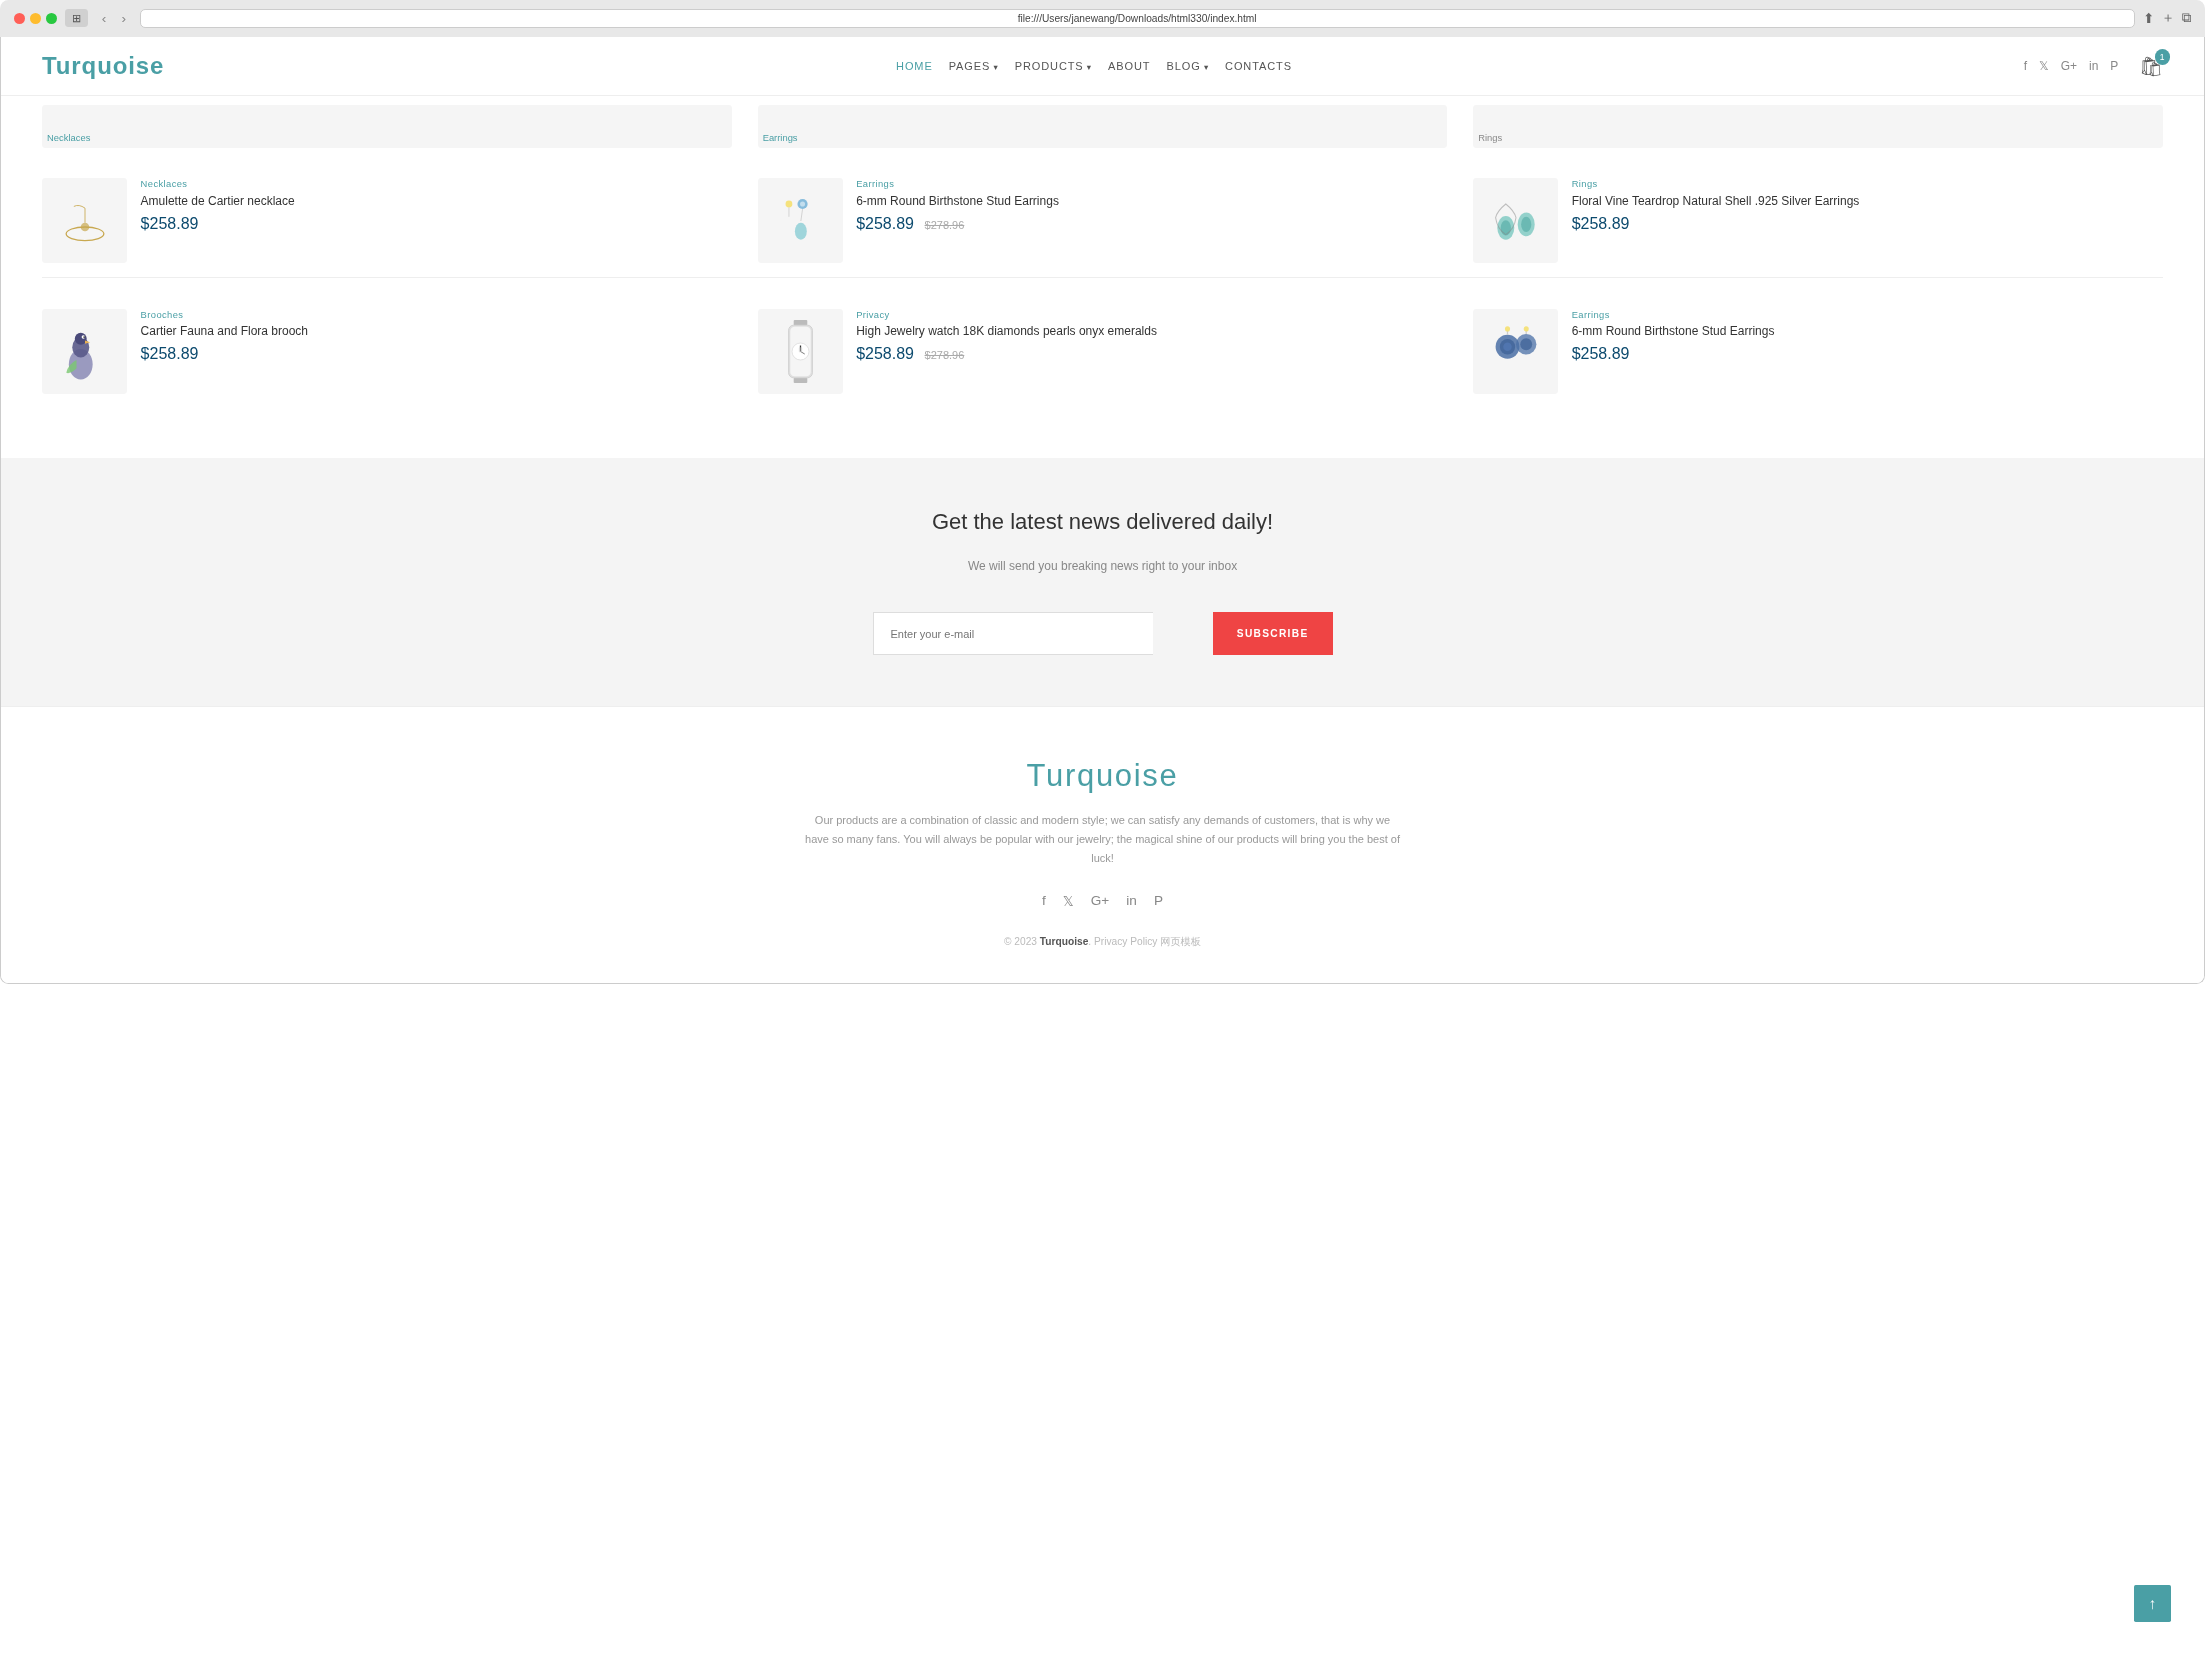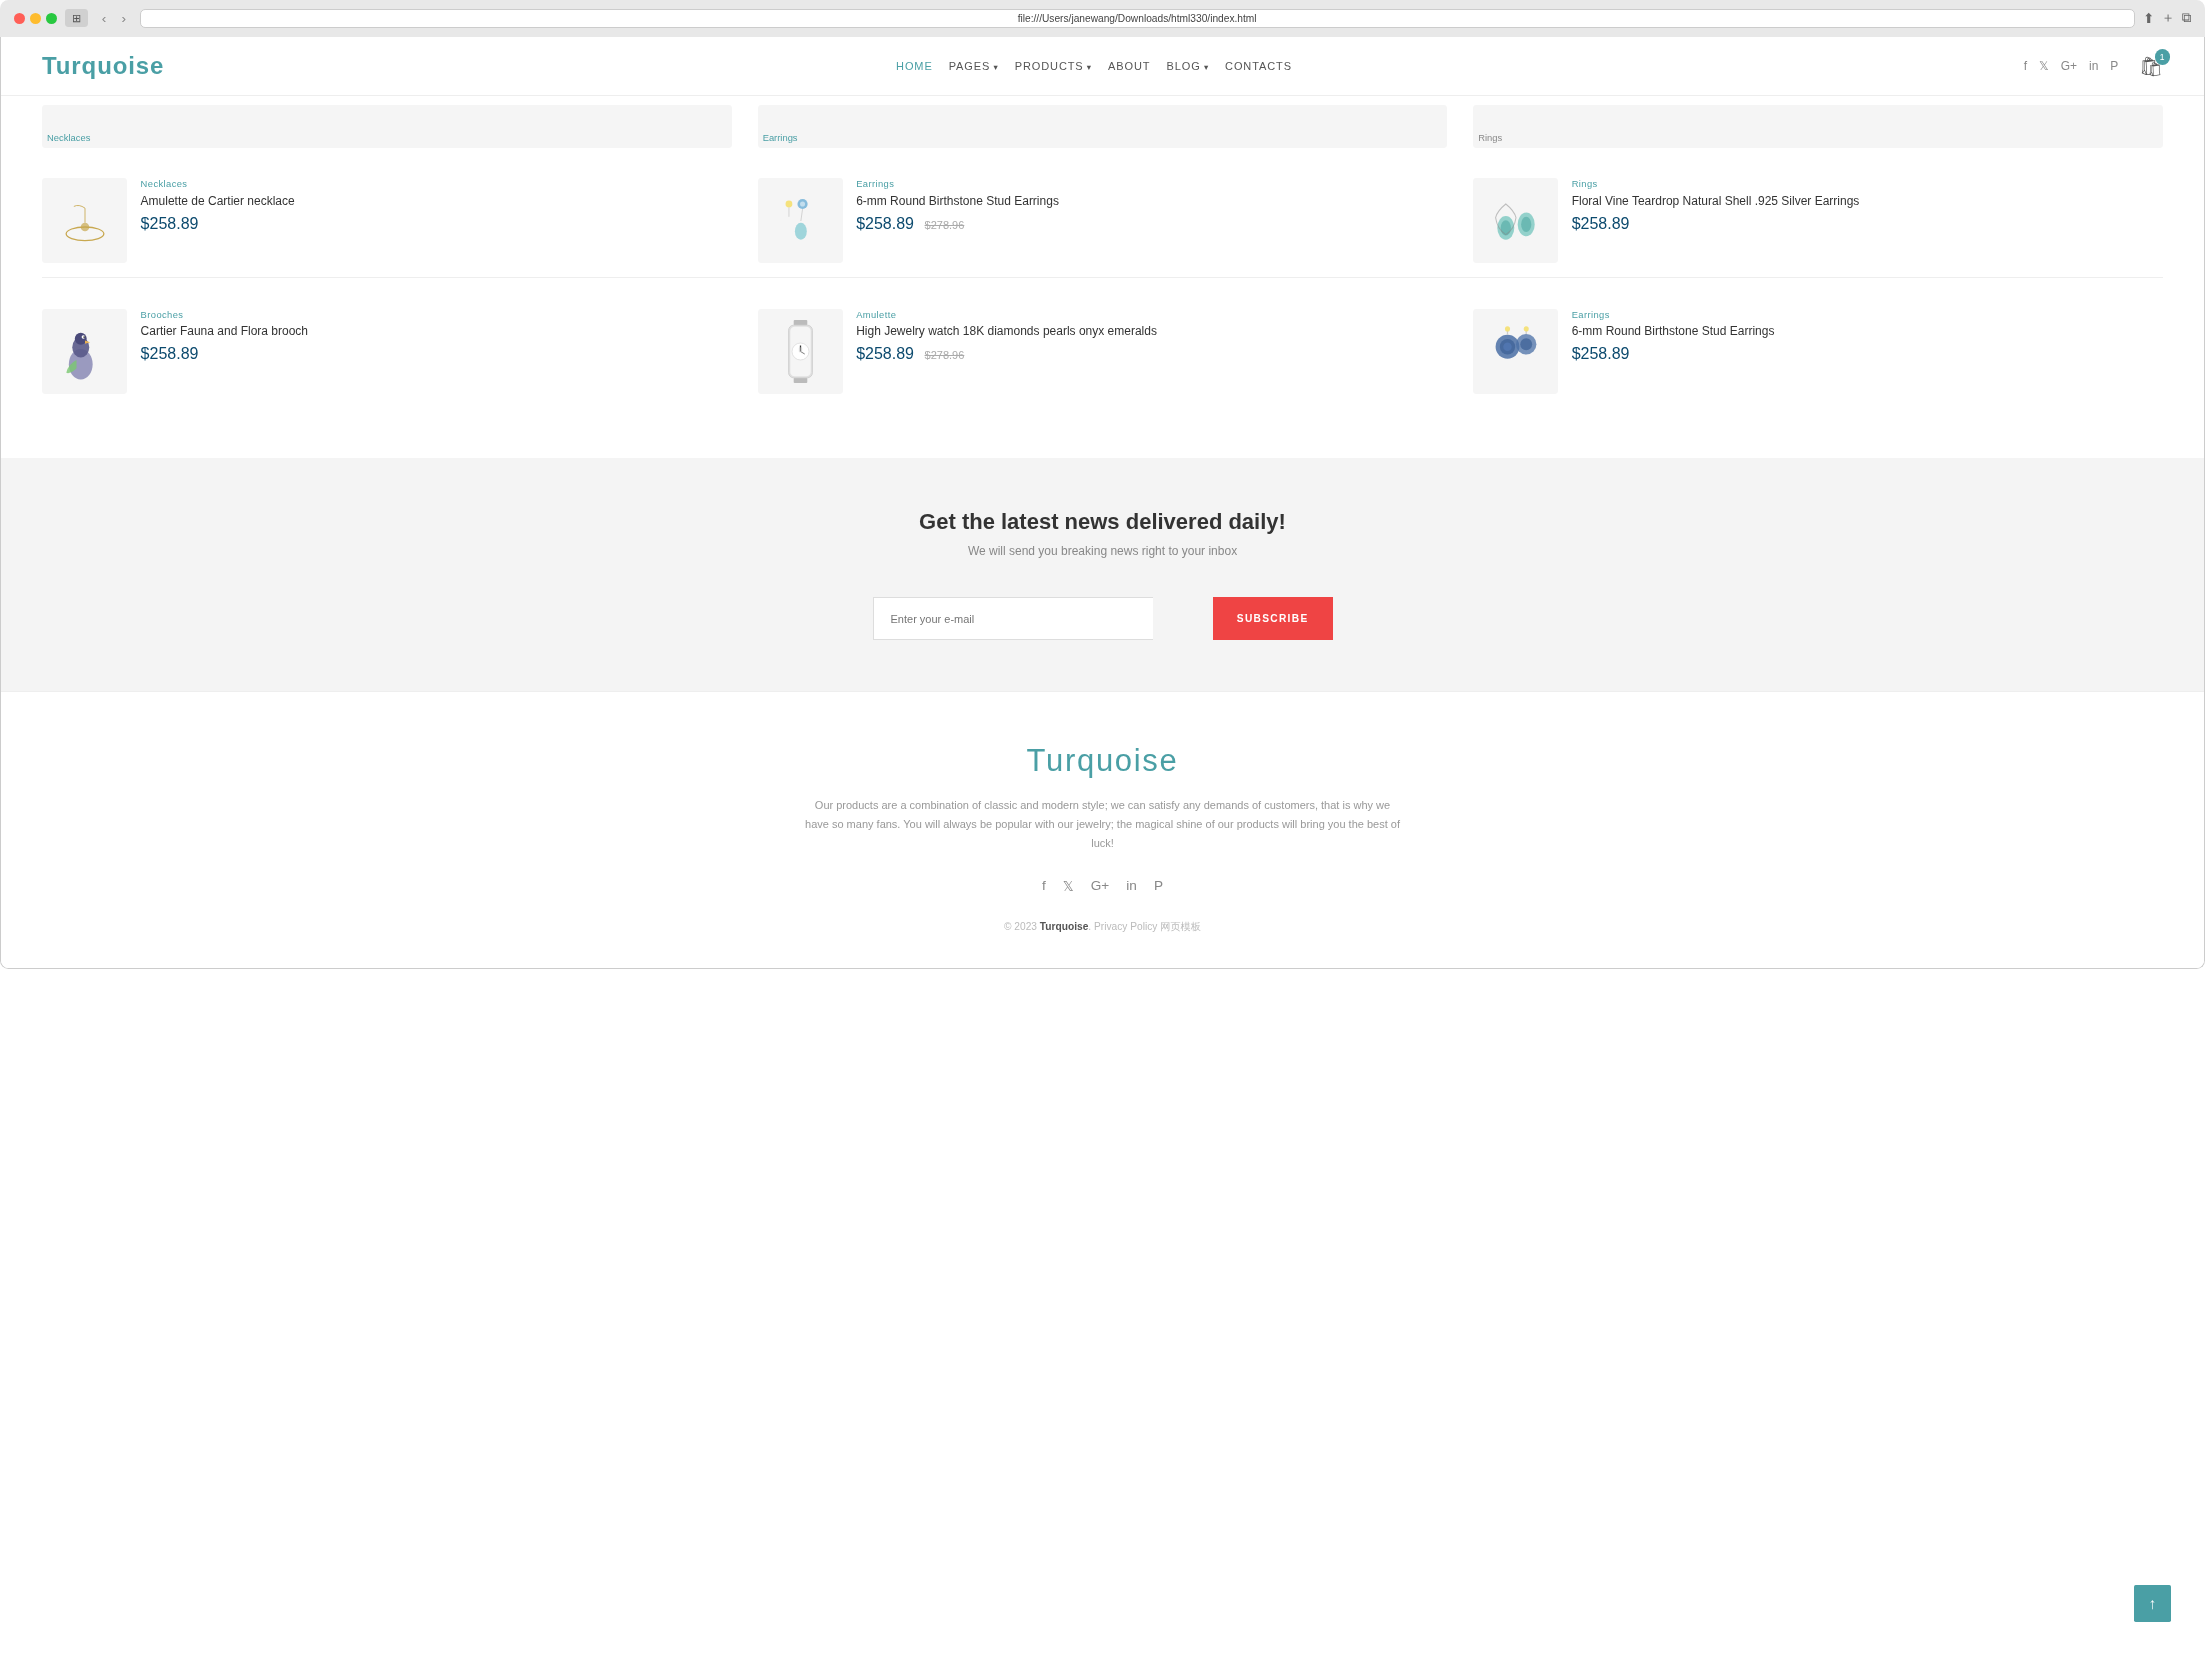--- a/index.html
+++ b/index.html
@@ -173,23 +173,23 @@
 
     
     .newsletter-section {
       background: #f4f4f4;
       padding: 51px 41px;
       text-align: center;
       margin-top: 25.6px;
     }
     .newsletter-title {
       font-size: 22px;
-      font-weight: 700;
+      font-weight: 400;
       color: #333;
-      margin-bottom: 9px;
+      margin-bottom: 24px;
     }
     .newsletter-subtitle {
       font-size: 12px;
       color: #888;
       margin-bottom: 39px;
     }
     .newsletter-form {
       display: flex;
       justify-content: space-between;
       gap: 12px;
@@ -431,21 +431,21 @@
             <rect x="22" y="76" width="16" height="6" fill="#bbb" rx="1"></rect>
             <rect x="16" y="14" width="28" height="62" fill="#e0e0e0" rx="6" stroke="#ccc" stroke-width="1"></rect>
             <rect x="18" y="16" width="24" height="58" fill="#f5f5f5" rx="5"></rect>
             <circle cx="30" cy="45" r="10" fill="#fff" stroke="#ddd" stroke-width="1"></circle>
             <line x1="30" y1="45" x2="30" y2="38" stroke="#333" stroke-width="1.5"></line>
             <line x1="30" y1="45" x2="35" y2="48" stroke="#666" stroke-width="1"></line>
             <rect x="28" y="40" width="4" height="6" fill="#ccc" rx="1" opacity="0.5"></rect>
           </svg>
         </div>
         <div class="product-info">
-          <div class="product-category">Amulette</div>
+          <div class="product-category">Privacy</div>
           <div class="product-name">High Jewelry watch 18K diamonds pearls onyx emeralds</div>
           <span class="product-price">$258.89</span>
           <span class="product-price-original">$278.96</span>
         </div>
       </div>
 
       <div class="product-card">
         <div class="product-thumb">
           <svg width="68" height="68" viewBox="0 0 80 80">
             <circle cx="30" cy="35" r="14" fill="#4a6fa5" opacity="0.85"></circle>

